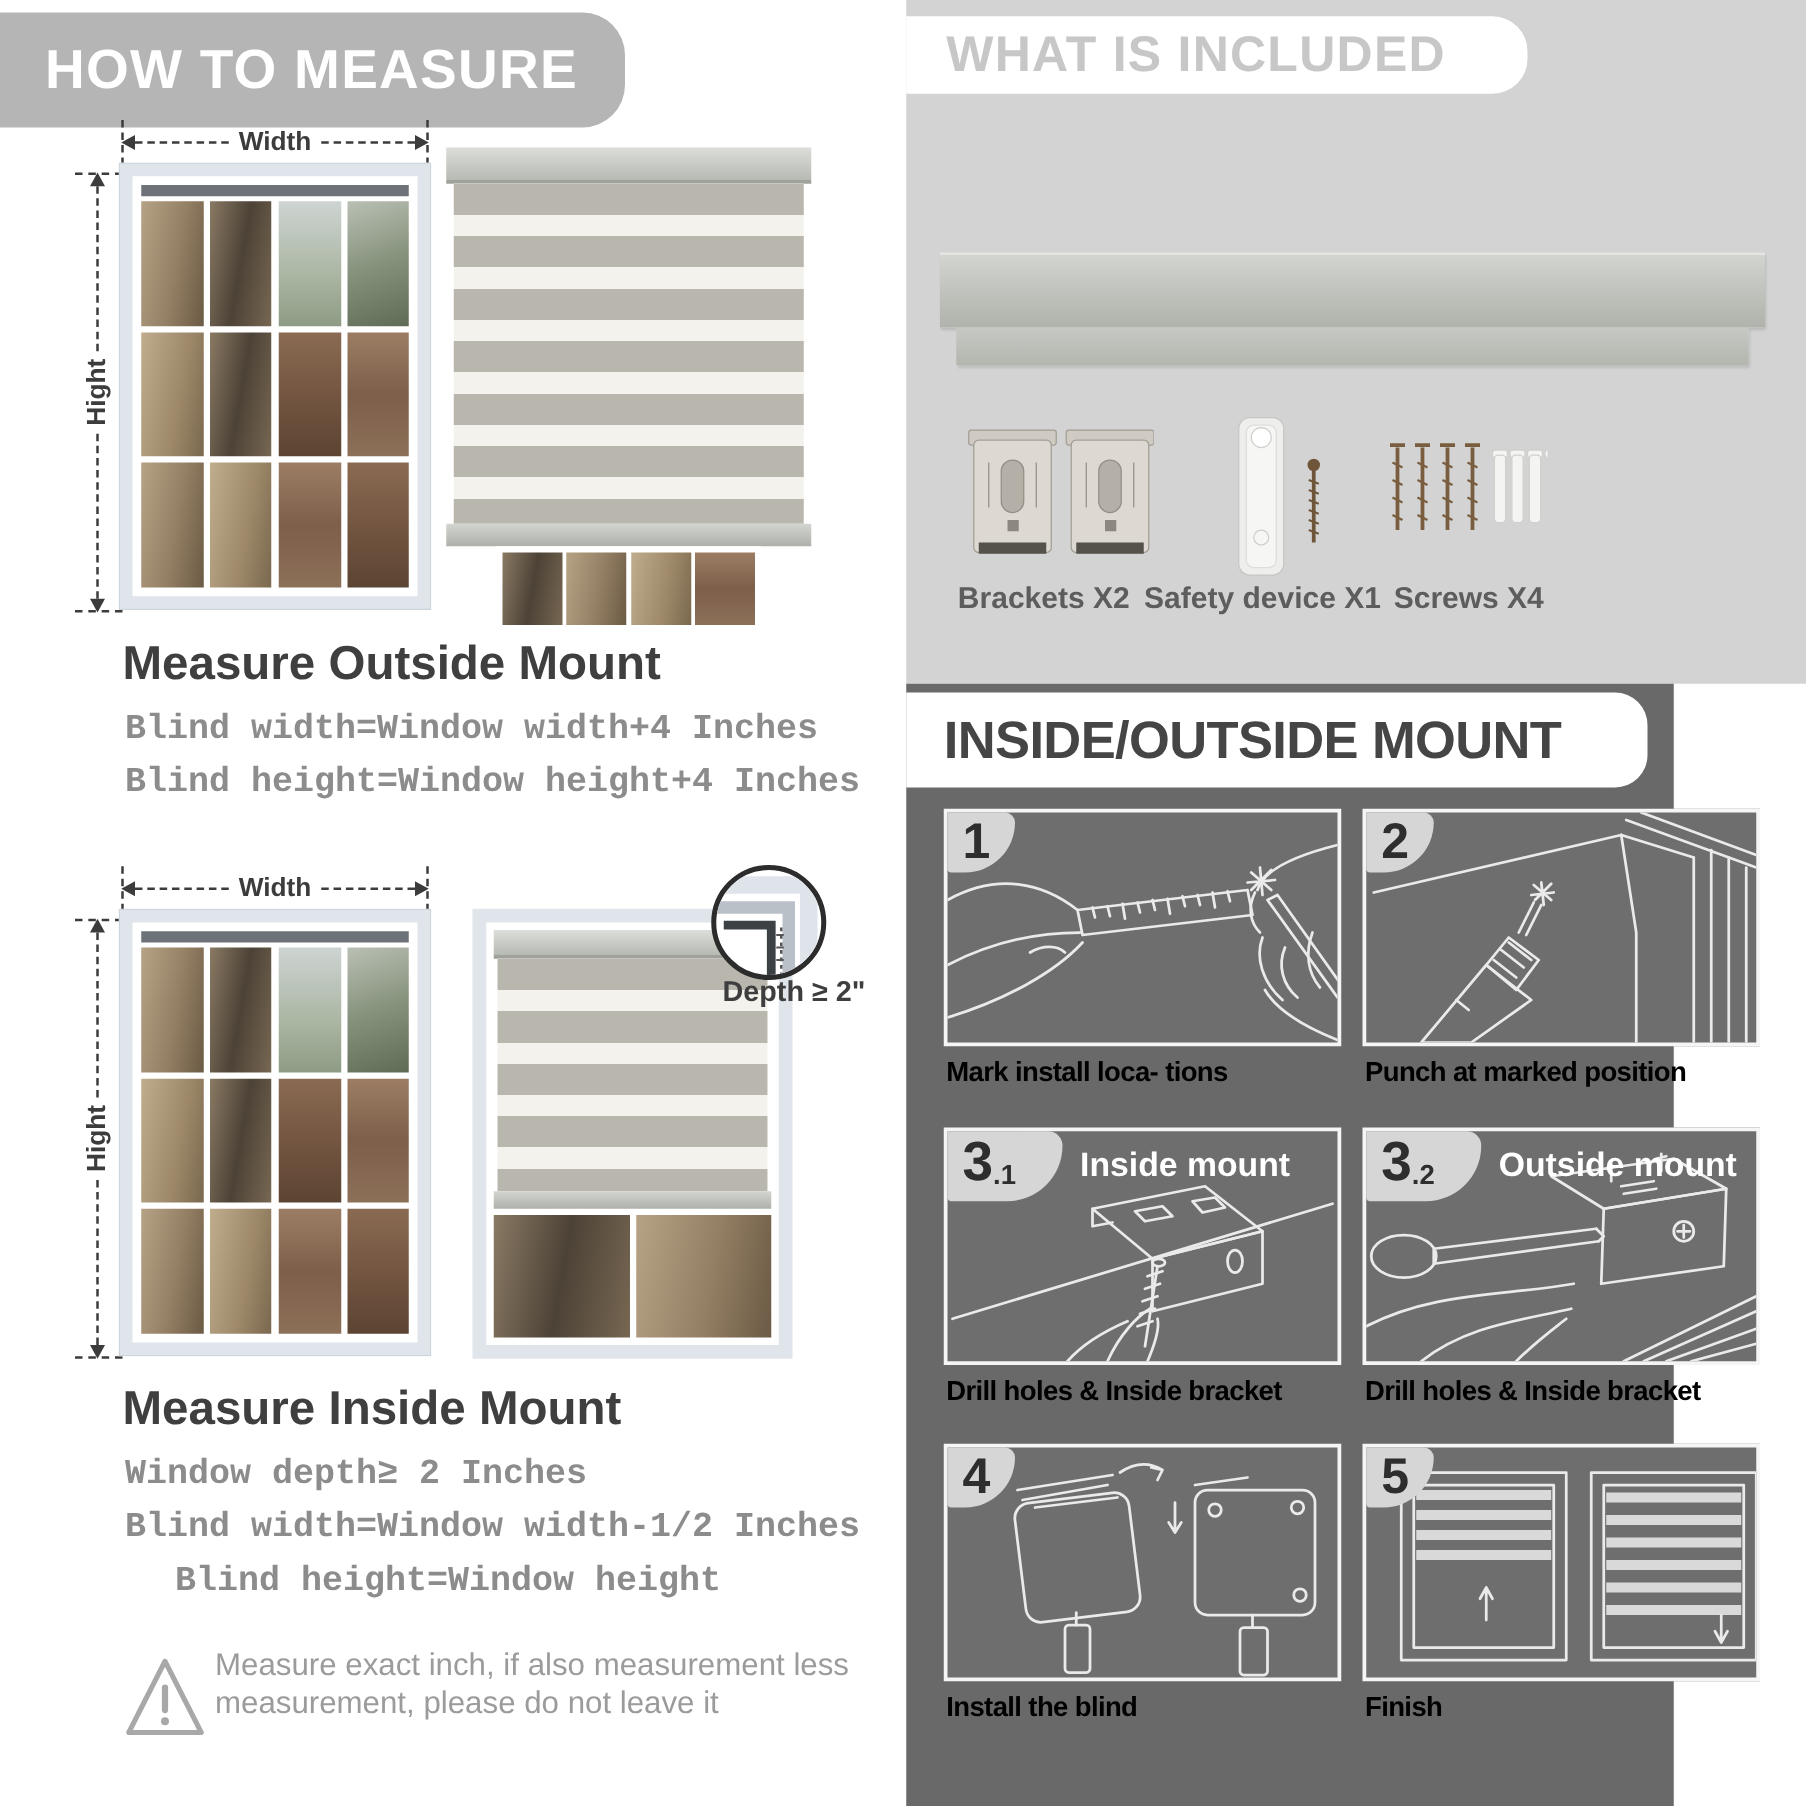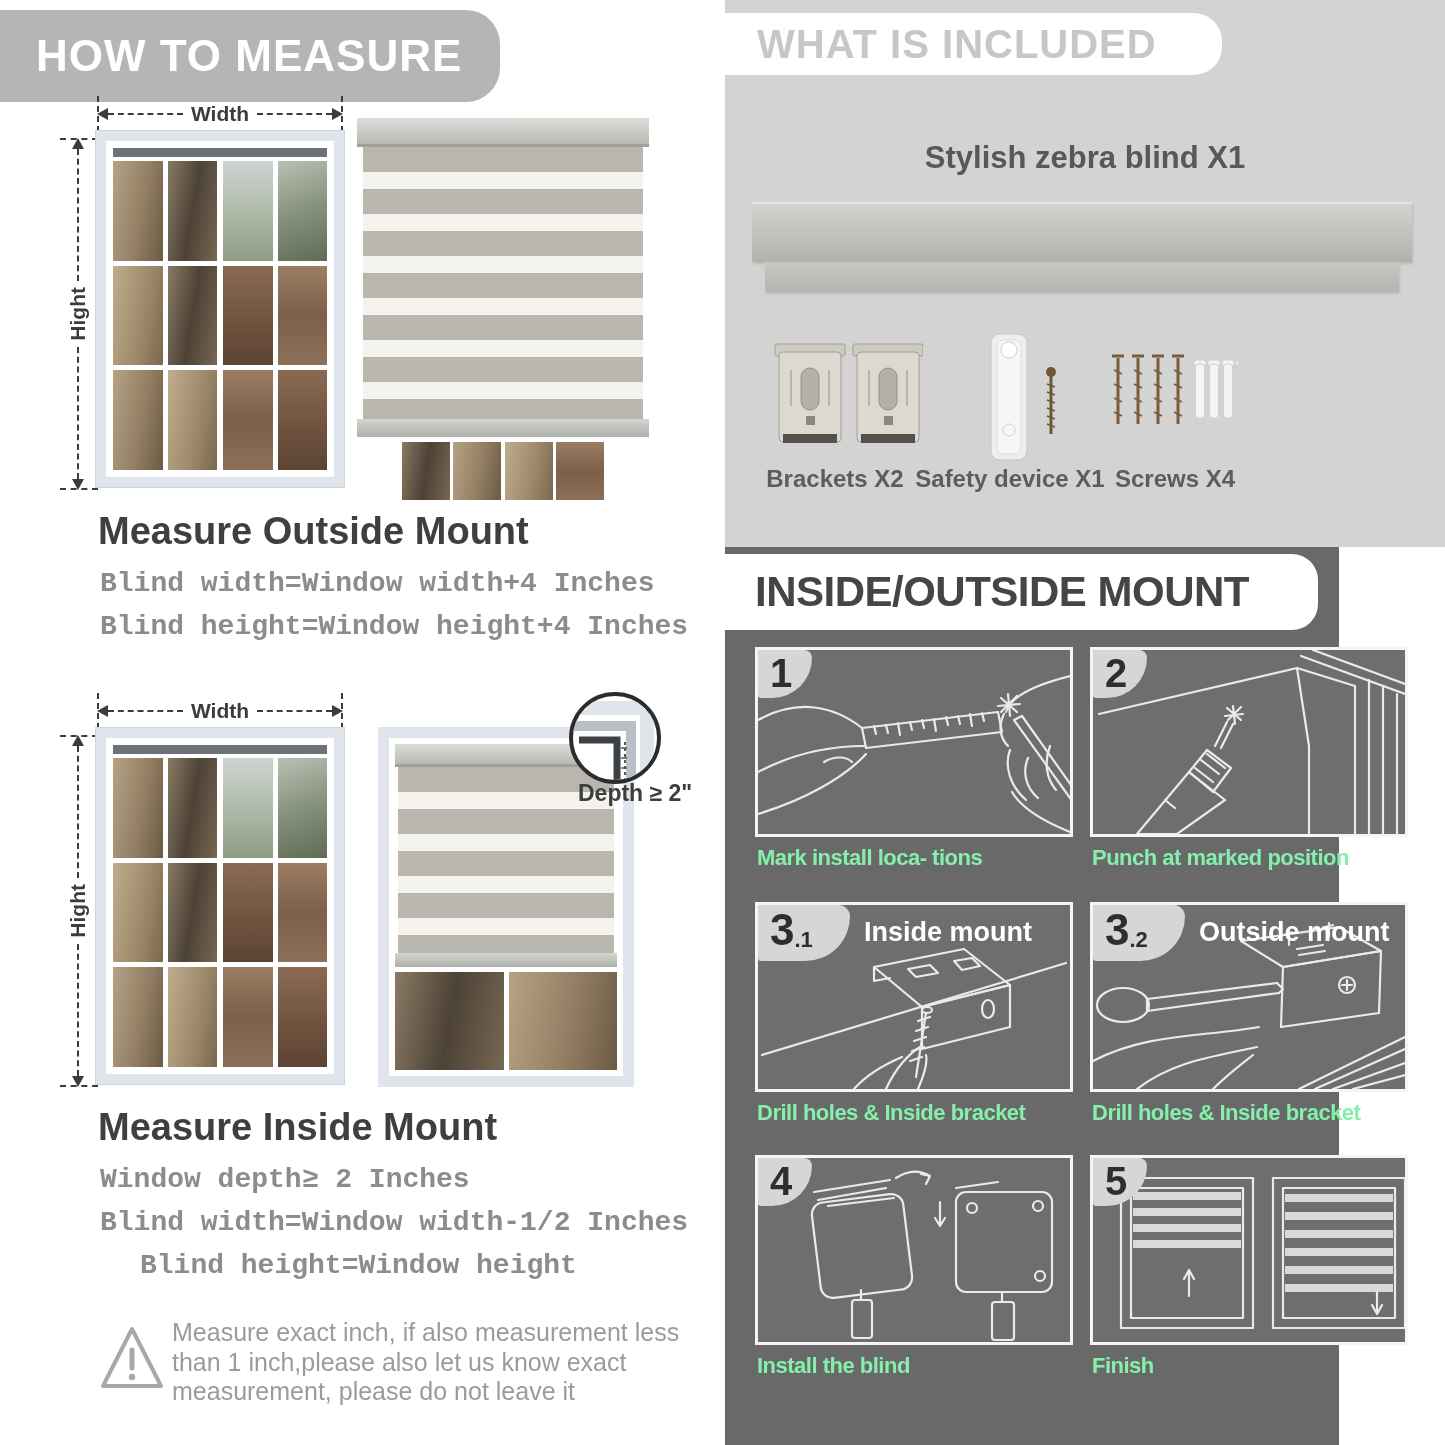--- a/index.html
+++ b/index.html
@@ -80,21 +80,21 @@
   .mnt-header{left:0;top:7px;width:593px;height:76px;background:#fff;border-radius:0 26px 26px 0;
               display:flex;align-items:center;}
   .mnt-header span{color:#454545;font-weight:bold;font-size:42px;letter-spacing:-0.5px;padding-left:30px;}
   .step{position:absolute;width:318px;height:190px;border:3px solid #f5f5f5;background:#6e6e6e;box-sizing:border-box;}
   .badge{position:absolute;left:0;top:0;background:#d6d6d6;color:#2e2e2e;font-weight:bold;
          display:flex;align-items:flex-start;padding-left:12px;box-sizing:border-box;}
   .badge.small{width:54px;height:48px;font-size:40px;line-height:46px;border-radius:0 10px 50px 4px;}
   .badge.wide{width:92px;height:56px;font-size:44px;line-height:50px;border-radius:0 14px 54px 4px;}
   .badge .sub{font-size:22px;line-height:22px;margin-top:24px;}
   .plabel{position:absolute;left:106px;top:12px;font-size:27px;font-weight:bold;color:#fff;white-space:nowrap;}
-  .cap{position:absolute;color:#86efac;font-weight:bold;font-size:22px;letter-spacing:-0.5px;white-space:nowrap;}
+  .cap{position:absolute;color:#000000;font-weight:bold;font-size:22px;letter-spacing:-0.5px;white-space:nowrap;}
   .art{position:absolute;left:0;top:0;width:100%;height:100%;}
   .art path,.art rect,.art ellipse,.art circle,.art polygon{fill:none;stroke:#eaeaea;stroke-width:2.2;
         stroke-linecap:round;stroke-linejoin:round;}
   .art .fl{fill:#d9d9d9;stroke:none;}
 </style>
 </head>
 <body>
 
 <div class="page">
 
@@ -238,31 +238,29 @@
   <div class="abs formula" style="left:100px;top:1201px;">Blind width=Window width-1/2 Inches</div>
   <div class="abs formula" style="left:100px;top:1244px;margin-left:40px;">Blind height=Window height</div>
 
   <svg class="abs" style="left:100px;top:1324px;" width="64" height="68" viewBox="0 0 64 68">
     <path d="M32,5 L61,62 L3,62 Z" fill="none" stroke="#a8a8a8" stroke-width="4" stroke-linejoin="round"></path>
     <path d="M32,26 L32,44" stroke="#a8a8a8" stroke-width="5" stroke-linecap="round"></path>
     <circle cx="32" cy="53" r="3.2" fill="#a8a8a8"></circle>
   </svg>
   <div class="abs warn-text" style="left:172px;top:1318px;">
     <div>Measure exact inch, if also measurement less</div>
-    <div>than 1 inch,please also let us know exact</div>
     <div>measurement, please do not leave it</div>
   </div>
 
   <div class="abs right">
 
     <div class="abs inc">
       <div class="abs inc-header">
         <span>WHAT IS INCLUDED</span>
       </div>
-      <div class="abs product-label">Stylish zebra blind X1</div>
 
       <div class="abs rail1"></div>
       <div class="abs rail2"></div>
 
       <svg class="abs" style="left:48px;top:340px;" width="150" height="120" viewBox="0 0 150 120">
         <g>
           <rect x="2" y="4" width="70" height="12" rx="2" fill="#cfcbc3" stroke="#a39e95"></rect>
           <rect x="6" y="12" width="62" height="90" rx="4" fill="#ddd9d2" stroke="#a39e95"></rect>
           <rect x="28" y="28" width="18" height="42" rx="9" fill="#b5b0a7" stroke="#948f86"></rect>
           <path d="M18,30 v36 M56,30 v36" stroke="#948f86" fill="none"></path>

